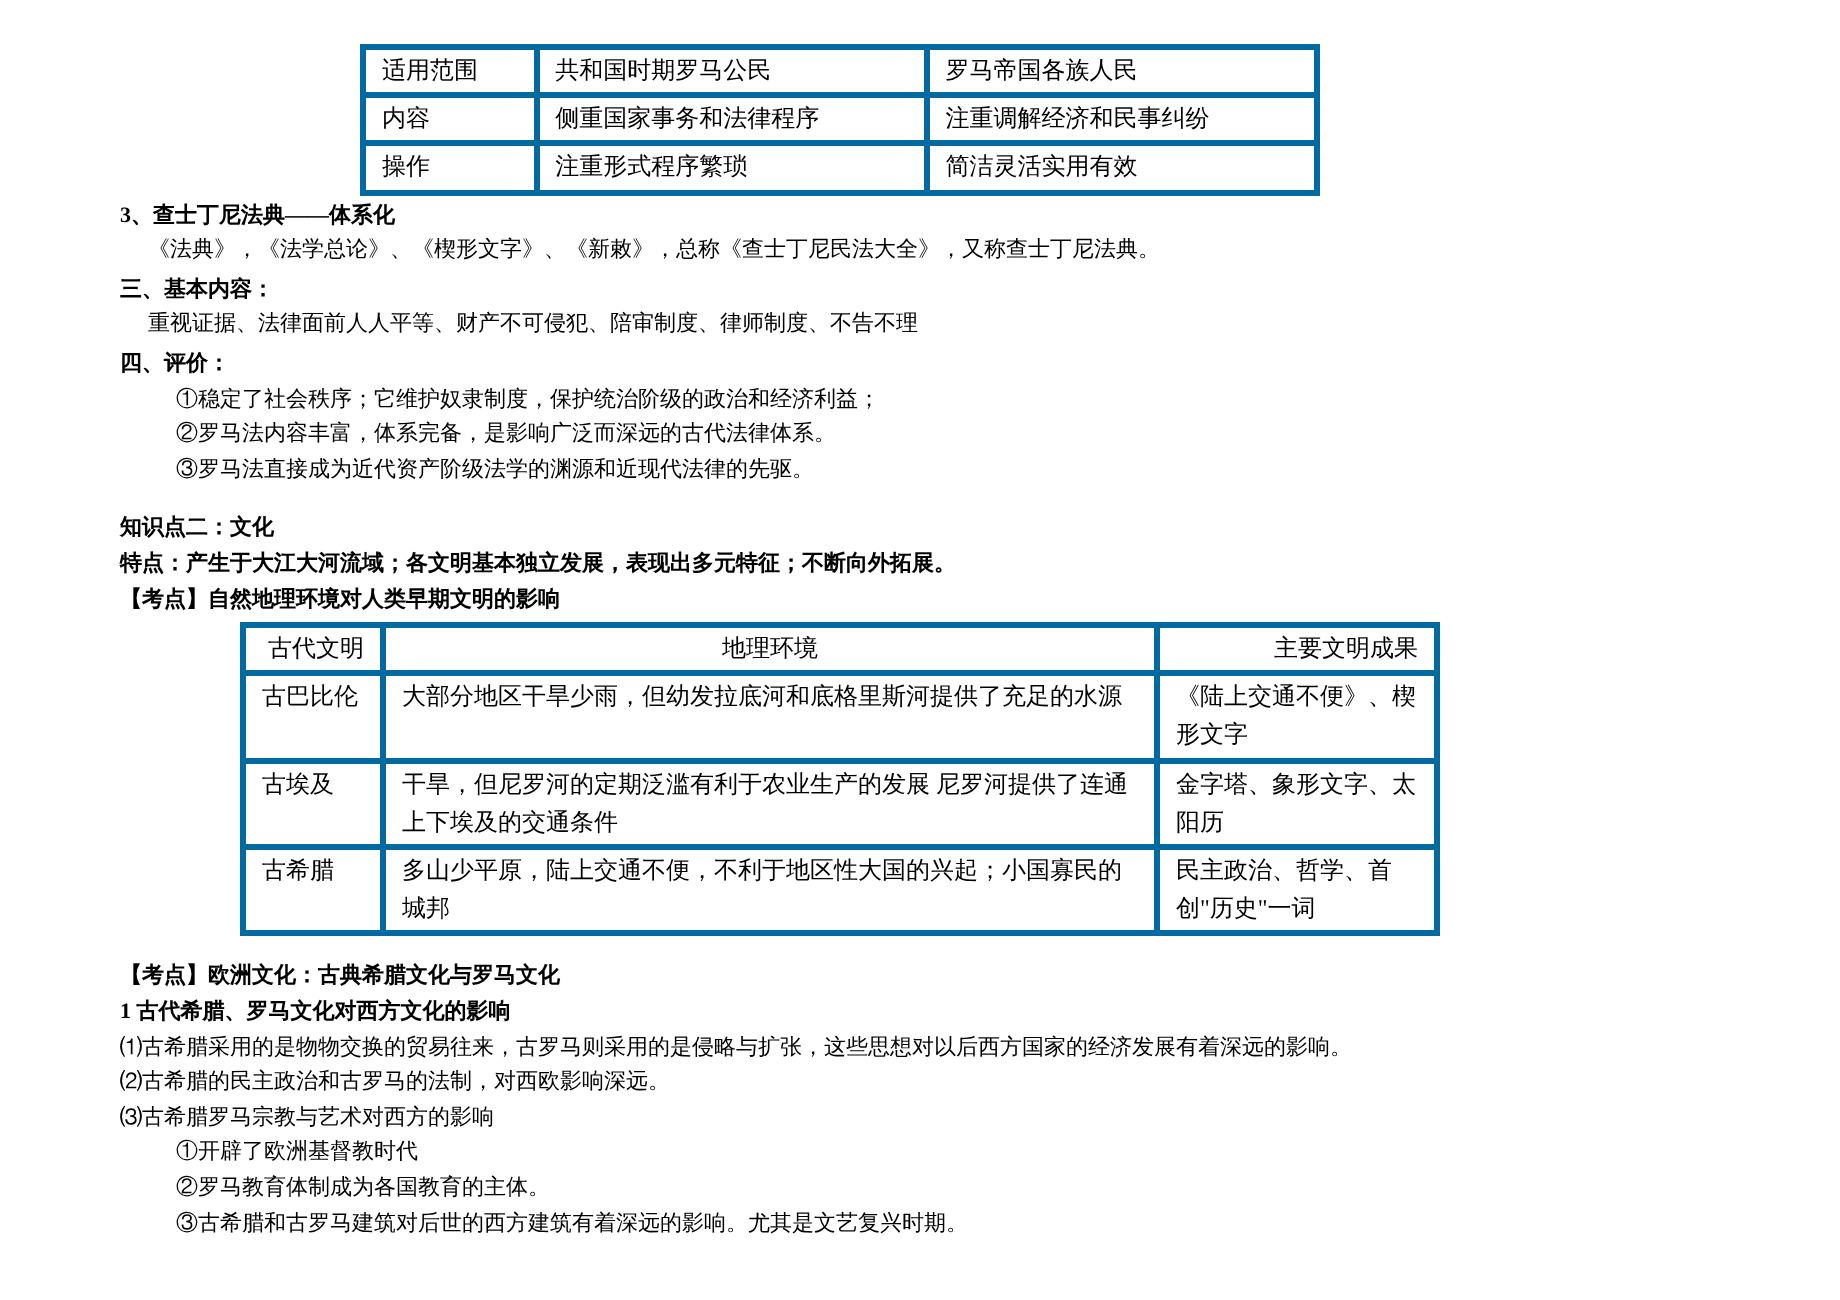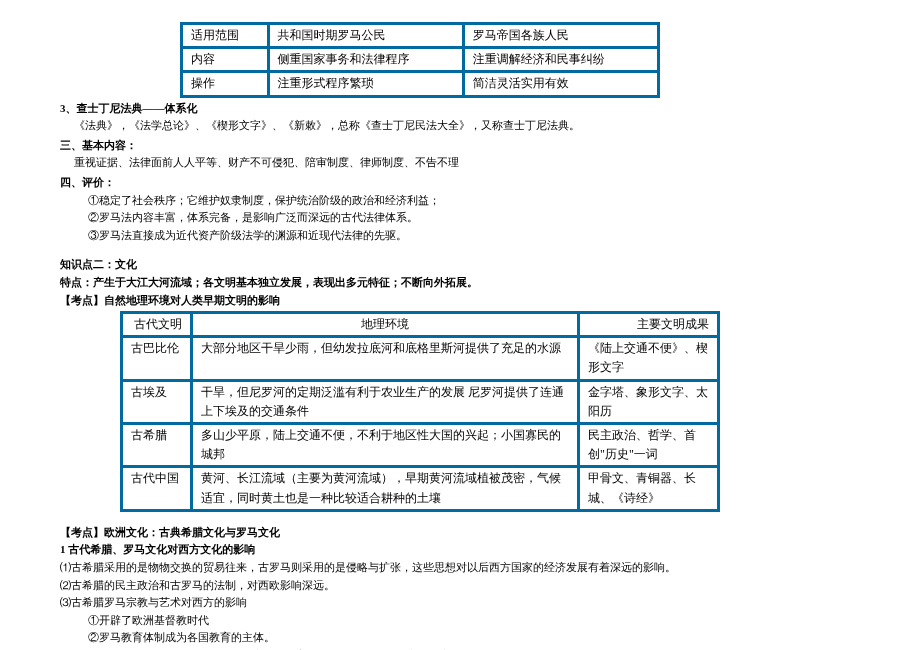--- a/index.html
+++ b/index.html
@@ -89,25 +89,20 @@
   <tr>
     <td>古埃及</td>
     <td>干旱，但尼罗河的定期泛滥有利于农业生产的发展 尼罗河提供了连通上下埃及的交通条件</td>
     <td>金字塔、象形文字、太阳历</td>
   </tr>
   <tr>
     <td>古希腊</td>
     <td>多山少平原，陆上交通不便，不利于地区性大国的兴起；小国寡民的城邦</td>
     <td>民主政治、哲学、首创"历史"一词</td>
   </tr>
-  <tr>
-    <td>古代中国</td>
-    <td>黄河、长江流域（主要为黄河流域），早期黄河流域植被茂密，气候适宜，同时黄土也是一种比较适合耕种的土壤</td>
-    <td>甲骨文、青铜器、长城、《诗经》</td>
-  </tr>
 </tbody>
   </table>
 
 <div class="block bold">【考点】欧洲文化：古典希腊文化与罗马文化</div>
 <div class="bold">1 古代希腊、罗马文化对西方文化的影响</div>
 <div>⑴古希腊采用的是物物交换的贸易往来，古罗马则采用的是侵略与扩张，这些思想对以后西方国家的经济发展有着深远的影响。</div>
 <div>⑵古希腊的民主政治和古罗马的法制，对西欧影响深远。</div>
 <div>⑶古希腊罗马宗教与艺术对西方的影响</div>
 <div class="indent2">①开辟了欧洲基督教时代</div>
 <div class="indent2">②罗马教育体制成为各国教育的主体。</div>

